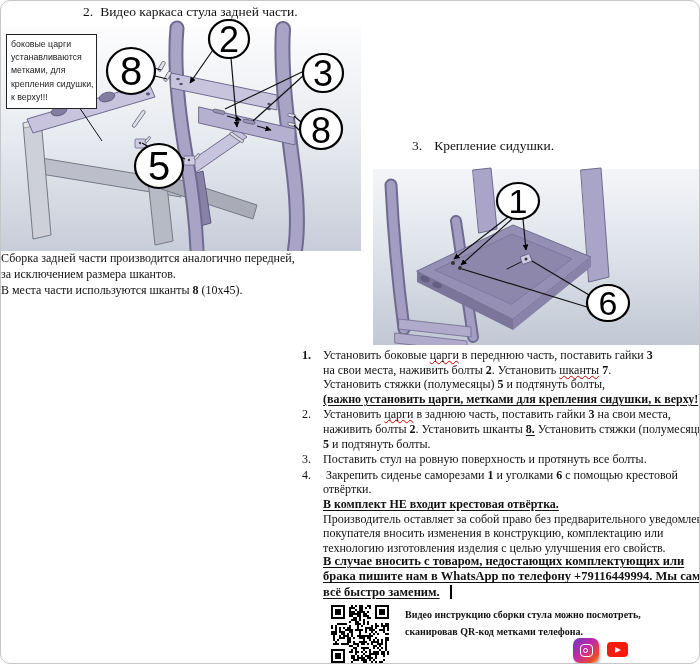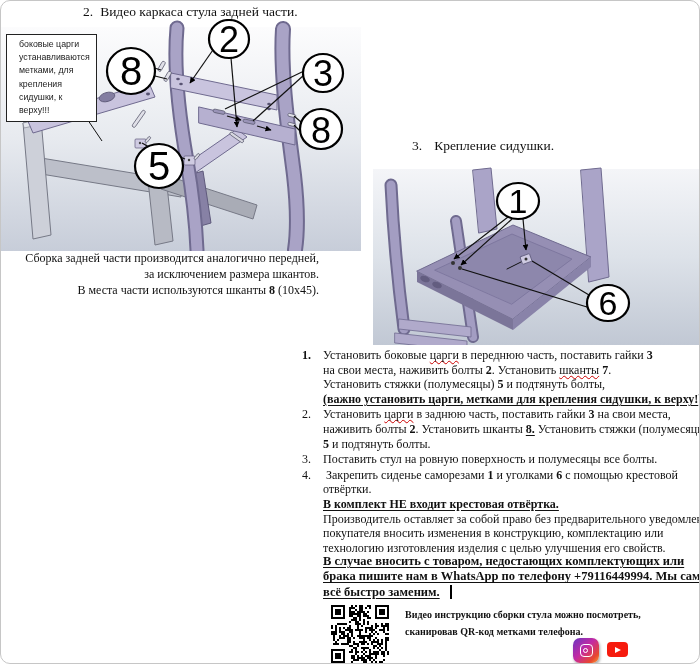--- a/index.html
+++ b/index.html
@@ -6,23 +6,23 @@
   html,body{width:700px;height:664px;background:#fff}
   body{font-family:"Liberation Serif",serif;color:#111;position:relative}
   .page{position:absolute;left:0;top:0;width:700px;height:664px;background:#fff;
         border:1px solid #c6c6c6;border-radius:10px;overflow:hidden}
   .abs{position:absolute}
   .title{display:flex;font-size:13.5px;white-space:nowrap}
   .t2{left:82px;top:3px;gap:7px}
   .t3{left:411px;top:137px;gap:12px}
   .fig{position:absolute}
   .note-box{position:absolute;left:5px;top:33px;width:91px;background:#fff;border:1.2px solid #222;
-            padding:3px 2px 4px 12px;font-family:"Liberation Sans",sans-serif;font-size:8.8px;
+            padding:3px 2px 4px 4px;font-family:"Liberation Sans",sans-serif;font-size:8.8px;
             line-height:1.5;z-index:3;color:#222}
-  .caption{position:absolute;left:0;top:249px;width:318px;text-align:right;font-size:12px;
+  .caption{position:absolute;left:0;top:249px;width:318px;text-align:left;font-size:12px;
            line-height:16px;white-space:nowrap}
   .instructions{position:absolute;left:301px;top:347px;width:399px;font-size:12px;line-height:14.6px}
   .item{position:relative;padding-left:21px;margin-bottom:1px}
   .item .num{position:absolute;left:0;top:0}
   .item .txt{white-space:nowrap}
   .contact{position:absolute;left:322px;top:553px;font-size:12.5px;line-height:15.4px;white-space:nowrap}
   .video-note{position:absolute;left:404px;top:606px;font-size:10px;line-height:16.5px;white-space:nowrap}
   .rt-b{font-weight:bold}
   .rt-u{text-decoration-line:underline;text-underline-offset:2px;text-decoration-thickness:1px}
   .rt-w{text-decoration-line:underline;text-decoration-style:wavy;text-decoration-color:#c00;
@@ -212,21 +212,21 @@
     <div class="item">
       <span class="num"><span class="rt-b">1.</span></span>
       <span class="txt"><span>Установить боковые </span><span class="rt-w">царги</span><span> в переднюю часть, поставить гайки </span><span class="rt-b">3</span><br><span>на свои места, наживить болты </span><span class="rt-b">2</span><span>. Установить </span><span class="rt-w">шканты</span><span> </span><span class="rt-b">7</span><span>.</span><br><span>Установить стяжки (полумесяцы) </span><span class="rt-b">5</span><span> и подтянуть болты,</span><br><span class="rt-b rt-u">(важно установить царги, метками для крепления сидушки, к верху!)</span></span>
     </div>
     <div class="item">
       <span class="num"><span>2.</span></span>
       <span class="txt"><span>Установить </span><span class="rt-w">царги</span><span> в заднюю часть, поставить гайки </span><span class="rt-b">3</span><span> на свои места,</span><br><span>наживить болты </span><span class="rt-b">2</span><span>. Установить шканты </span><span class="rt-b rt-u">8.</span><span> Установить стяжки (полумесяцы)</span><br><span class="rt-b">5</span><span> и подтянуть болты.</span></span>
     </div>
     <div class="item">
       <span class="num"><span>3.</span></span>
-      <span class="txt"><span>Поставить стул на ровную поверхность и полумесяцы все болты.</span></span>
+      <span class="txt"><span>Поставить стул на ровную поверхность и протянуть все болты.</span></span>
     </div>
     <div class="item">
       <span class="num"><span>4.</span></span>
       <span class="txt"><span>&nbsp;Закрепить сиденье саморезами </span><span class="rt-b">1</span><span> и уголками </span><span class="rt-b">6</span><span> с помощью крестовой</span><br><span>отвёртки.</span><br><span class="rt-b rt-u">В комплект НЕ входит крестовая отвёртка.</span><br><span>Производитель оставляет за собой право без предварительного уведомления</span><br><span>покупателя вносить изменения в конструкцию, комплектацию или</span><br><span>технологию изготовления изделия с целью улучшения его свойств.</span></span>
     </div>
   </div>
 
   <div class="contact"><span class="rt-b rt-u">В случае вносить с товаром, недостающих комплектующих или</span><br><span class="rt-b rt-u">брака пишите нам в WhatsApp по телефону +79116449994. Мы сами</span><br><span class="rt-b rt-u rt-box">всё быстро заменим.</span></div>
 
   <svg class="qr" viewBox="0 0 29 29" shape-rendering="crispEdges">

